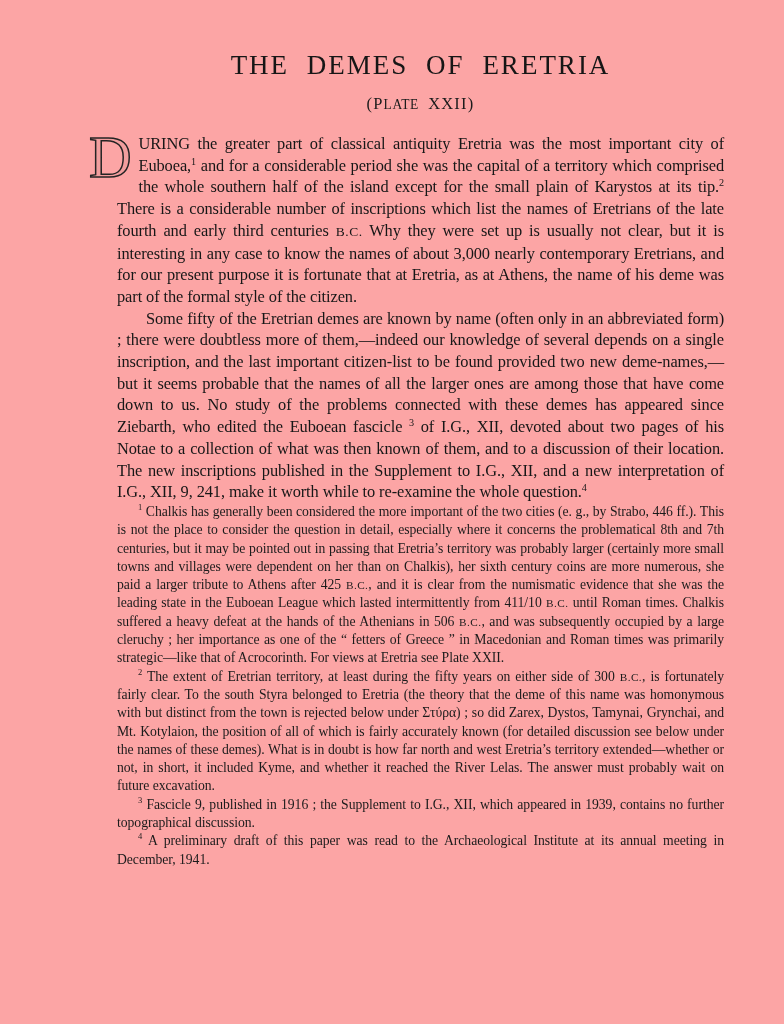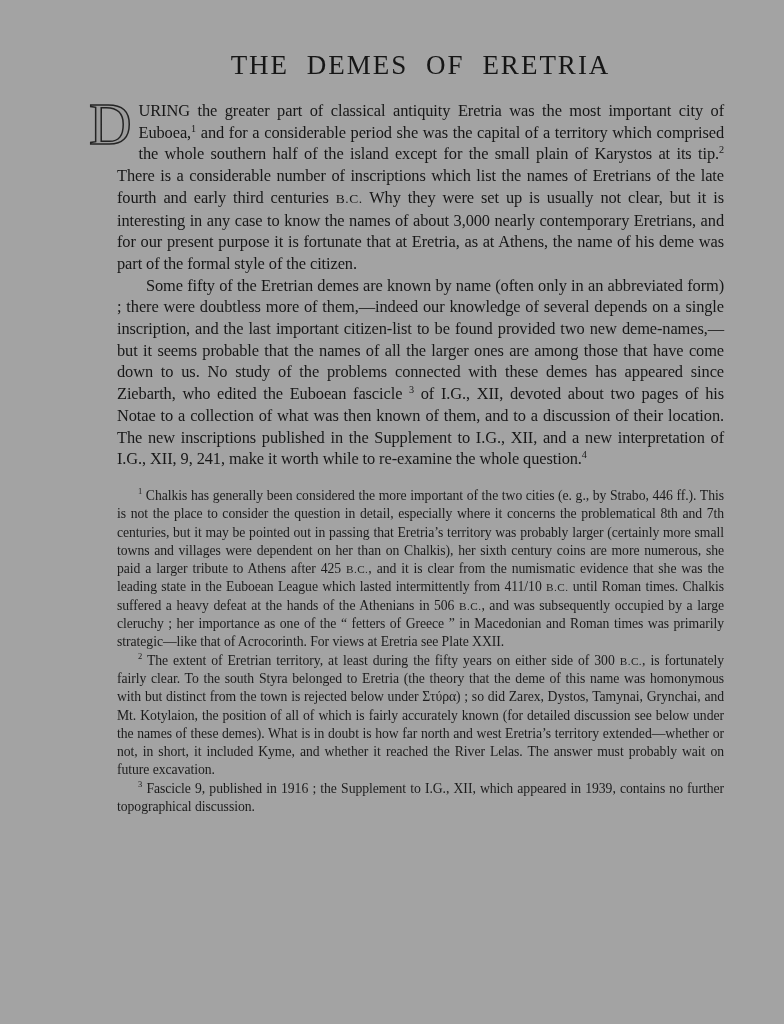--- a/index.html
+++ b/index.html
@@ -6,21 +6,21 @@
   html, body { width: 784px; height: 1024px; }
   body {
     background: #f6f5f2;
     font-family: "Liberation Serif", "DejaVu Serif", serif;
     color: #1a1a1a;
     overflow: hidden;
   }
   .page {
     width: 784px;
     height: 1024px;
-    background: #a3a3a3;
+    background: #fca5a5;
     padding: 50px 60px 0 117px;
     overflow: hidden;
   }
   .head { text-align: center; }
   .title {
     font-size: 27px;
     font-weight: normal;
     letter-spacing: 2px;
     word-spacing: 9px;
     color: #161616;
@@ -46,21 +46,21 @@
     font-size: 59px;
     line-height: 46px;
     height: 44px;
     margin: 1px 7px 0 -28px;
     color: #222;
     font-weight: normal;
   }
   @supports (-webkit-text-stroke: 1px #000) {
     .dropcap { color: rgba(0,0,0,0.04); -webkit-text-stroke: 1.5px #242424; }
   }
-  .footnotes { margin-top: 17px; }
+  .footnotes { }
   .fn {
     font-size: 13.7px;
     line-height: 18.3px;
     text-align: justify;
     text-indent: 21px;
     letter-spacing: -0.05px;
     color: #1b1b1b;
   }
   .it { }
   .sc { font-size: 0.82em; letter-spacing: 0.04em; }
@@ -70,26 +70,28 @@
     line-height: 0;
   }
 </style>
 </head>
 <body>
 
 <div class="page">
 
   <div class="head">
     <h1 class="title">THE DEMES OF ERETRIA</h1>
+    <div class="subtitle"><span>(P</span><span class="sc">LATE</span><span> XXII)</span></div>
   </div>
 
   <div class="body-text">
     <p class="para"><span class="dropcap">D</span><span><span>URING the greater part of classical antiquity Eretria was the most important city of Euboea,</span><sup>1</sup><span> and for a considerable period she was the capital of a territory which comprised the whole southern half of the island except for the small plain of Karystos at its tip.</span><sup>2</sup><span> There is a considerable number of inscriptions which list the names of Eretrians of the late fourth and early third centuries </span><span class="sc">B.C.</span><span> Why they were set up is usually not clear, but it is interesting in any case to know the names of about 3,000 nearly contemporary Eretrians, and for our present purpose it is fortunate that at Eretria, as at Athens, the name of his deme was part of the formal style of the citizen.</span></span></p>
     <p class="para indent"><span>Some fifty of the Eretrian demes are known by name (often only in an abbreviated form) ; there were doubtless more of them,—indeed our knowledge of several depends on a single inscription, and the last important citizen-list to be found provided two new deme-names,—but it seems probable that the names of all the larger ones are among those that have come down to us. No study of the problems connected with these demes has appeared since Ziebarth, who edited the Euboean fascicle </span><sup>3</sup><span> of </span><span class="it">I.G.</span><span>, XII, devoted about two pages of his </span><span class="it">Notae</span><span> to a collection of what was then known of them, and to a discussion of their location. The new inscriptions published in the </span><span class="it">Supplement</span><span> to </span><span class="it">I.G.</span><span>, XII, and a new interpretation of </span><span class="it">I.G.</span><span>, XII, 9, 241, make it worth while to re-examine the whole question.</span><sup>4</sup></p>
   </div>
 
   <div class="footnotes">
     <p class="fn"><sup>1</sup><span> Chalkis has generally been considered the more important of the two cities (e. g., by Strabo, 446 ff.). This is not the place to consider the question in detail, especially where it concerns the problematical 8th and 7th centuries, but it may be pointed out in passing that Eretria’s territory was probably larger (certainly more small towns and villages were dependent on her than on Chalkis), her sixth century coins are more numerous, she paid a larger tribute to Athens after 425 </span><span class="sc">B.C.</span><span>, and it is clear from the numismatic evidence that she was the leading state in the Euboean League which lasted intermittently from 411/10 </span><span class="sc">B.C.</span><span> until Roman times. Chalkis suffered a heavy defeat at the hands of the Athenians in 506 </span><span class="sc">B.C.</span><span>, and was subsequently occupied by a large cleruchy ; her importance as one of the “ fetters of Greece ” in Macedonian and Roman times was primarily strategic—like that of Acrocorinth. For views at Eretria see Plate XXII.</span></p>
     <p class="fn"><sup>2</sup><span> The extent of Eretrian territory, at least during the fifty years on either side of 300 </span><span class="sc">B.C.</span><span>, is fortunately fairly clear. To the south Styra belonged to Eretria (the theory that the deme of this name was homonymous with but distinct from the town is rejected below under </span><span class="it">Στύρα</span><span>) ; so did Zarex, Dystos, Tamynai, Grynchai, and Mt. Kotylaion, the position of all of which is fairly accurately known (for detailed discussion see below under the names of these demes). What is in doubt is how far north and west Eretria’s territory extended—whether or not, in short, it included Kyme, and whether it reached the River Lelas. The answer must probably wait on future excavation.</span></p>
     <p class="fn"><sup>3</sup><span> Fascicle 9, published in 1916 ; the </span><span class="it">Supplement</span><span> to </span><span class="it">I.G.</span><span>, XII, which appeared in 1939, contains no further topographical discussion.</span></p>
+    <p class="fn"><sup>4</sup><span> A preliminary draft of this paper was read to the Archaeological Institute at its annual meeting in December, 1941.</span></p>
   </div>
 
 </div>
 
 </body></html>

